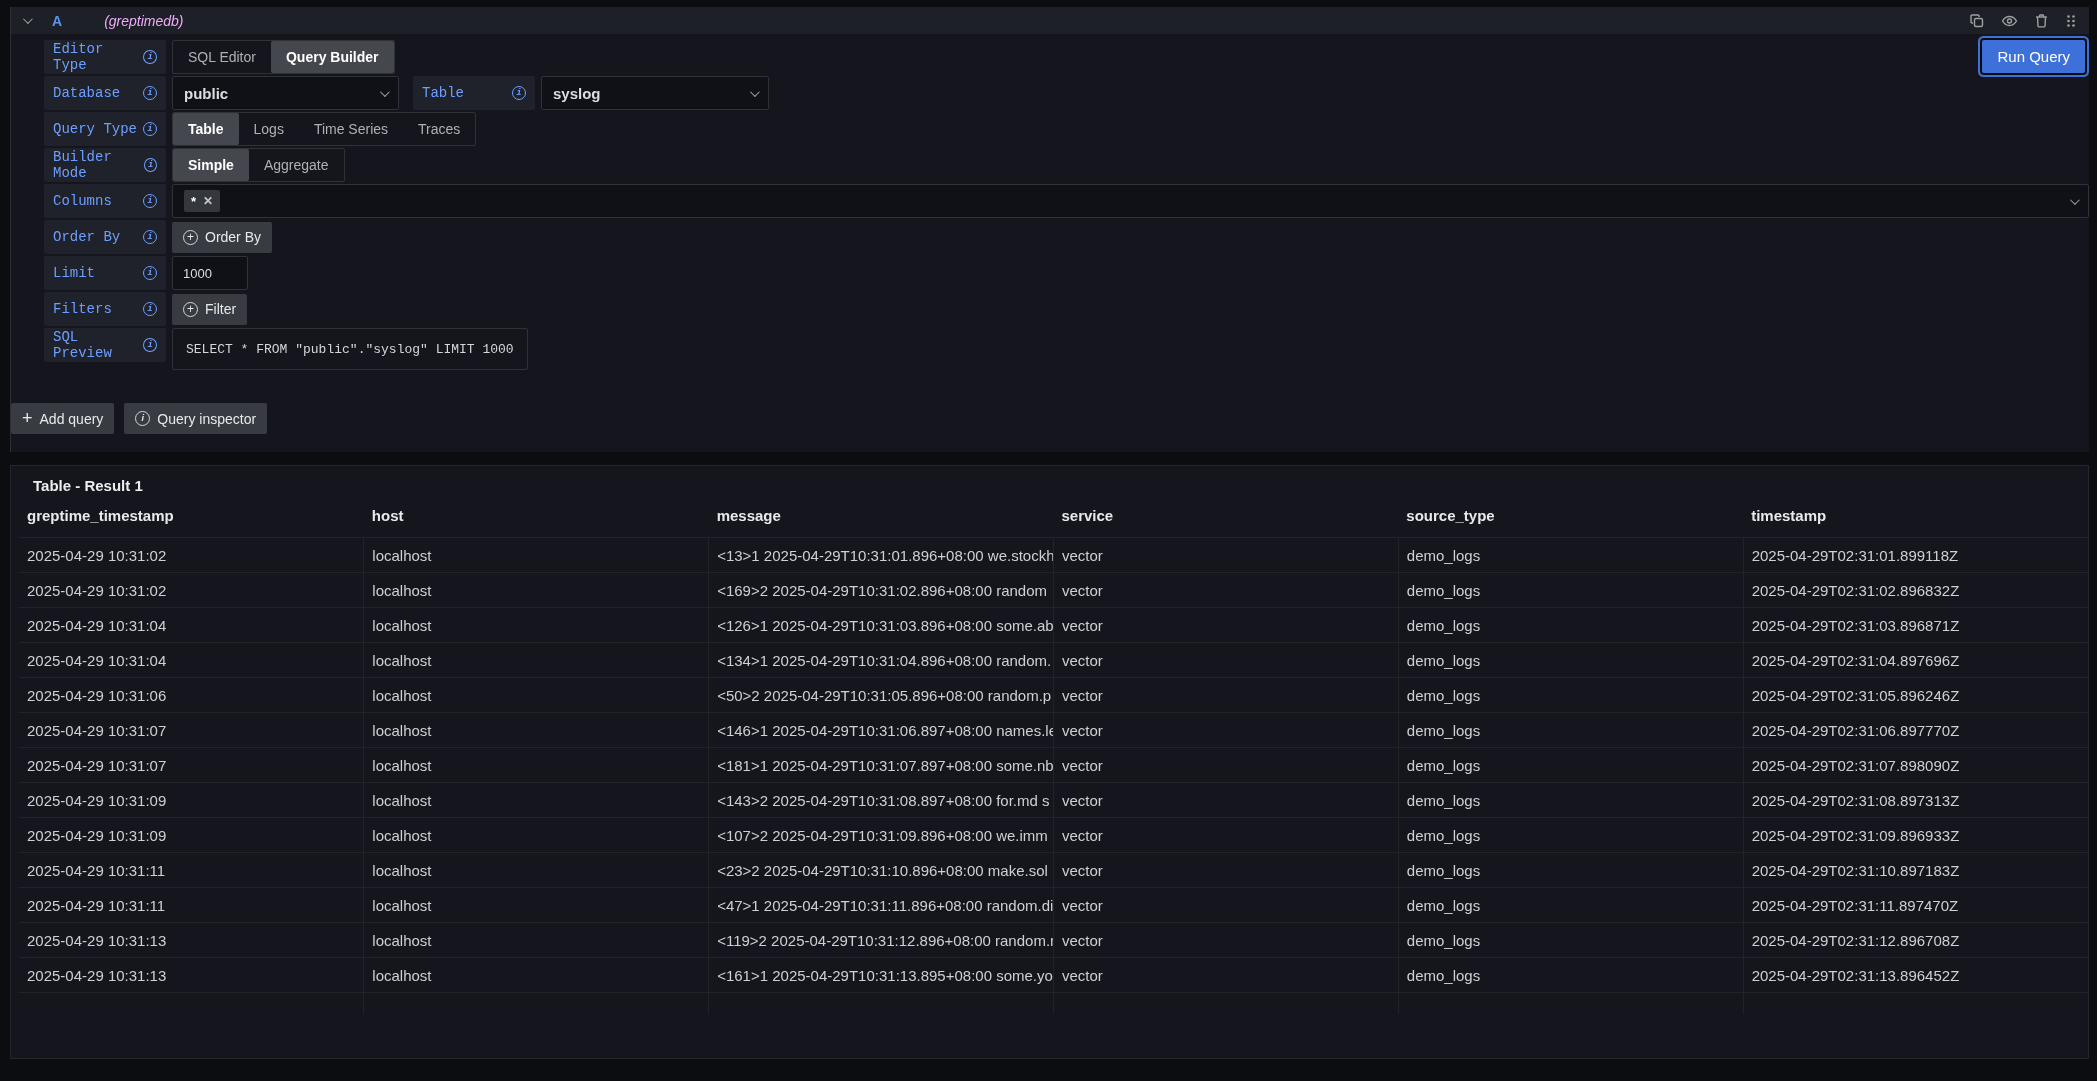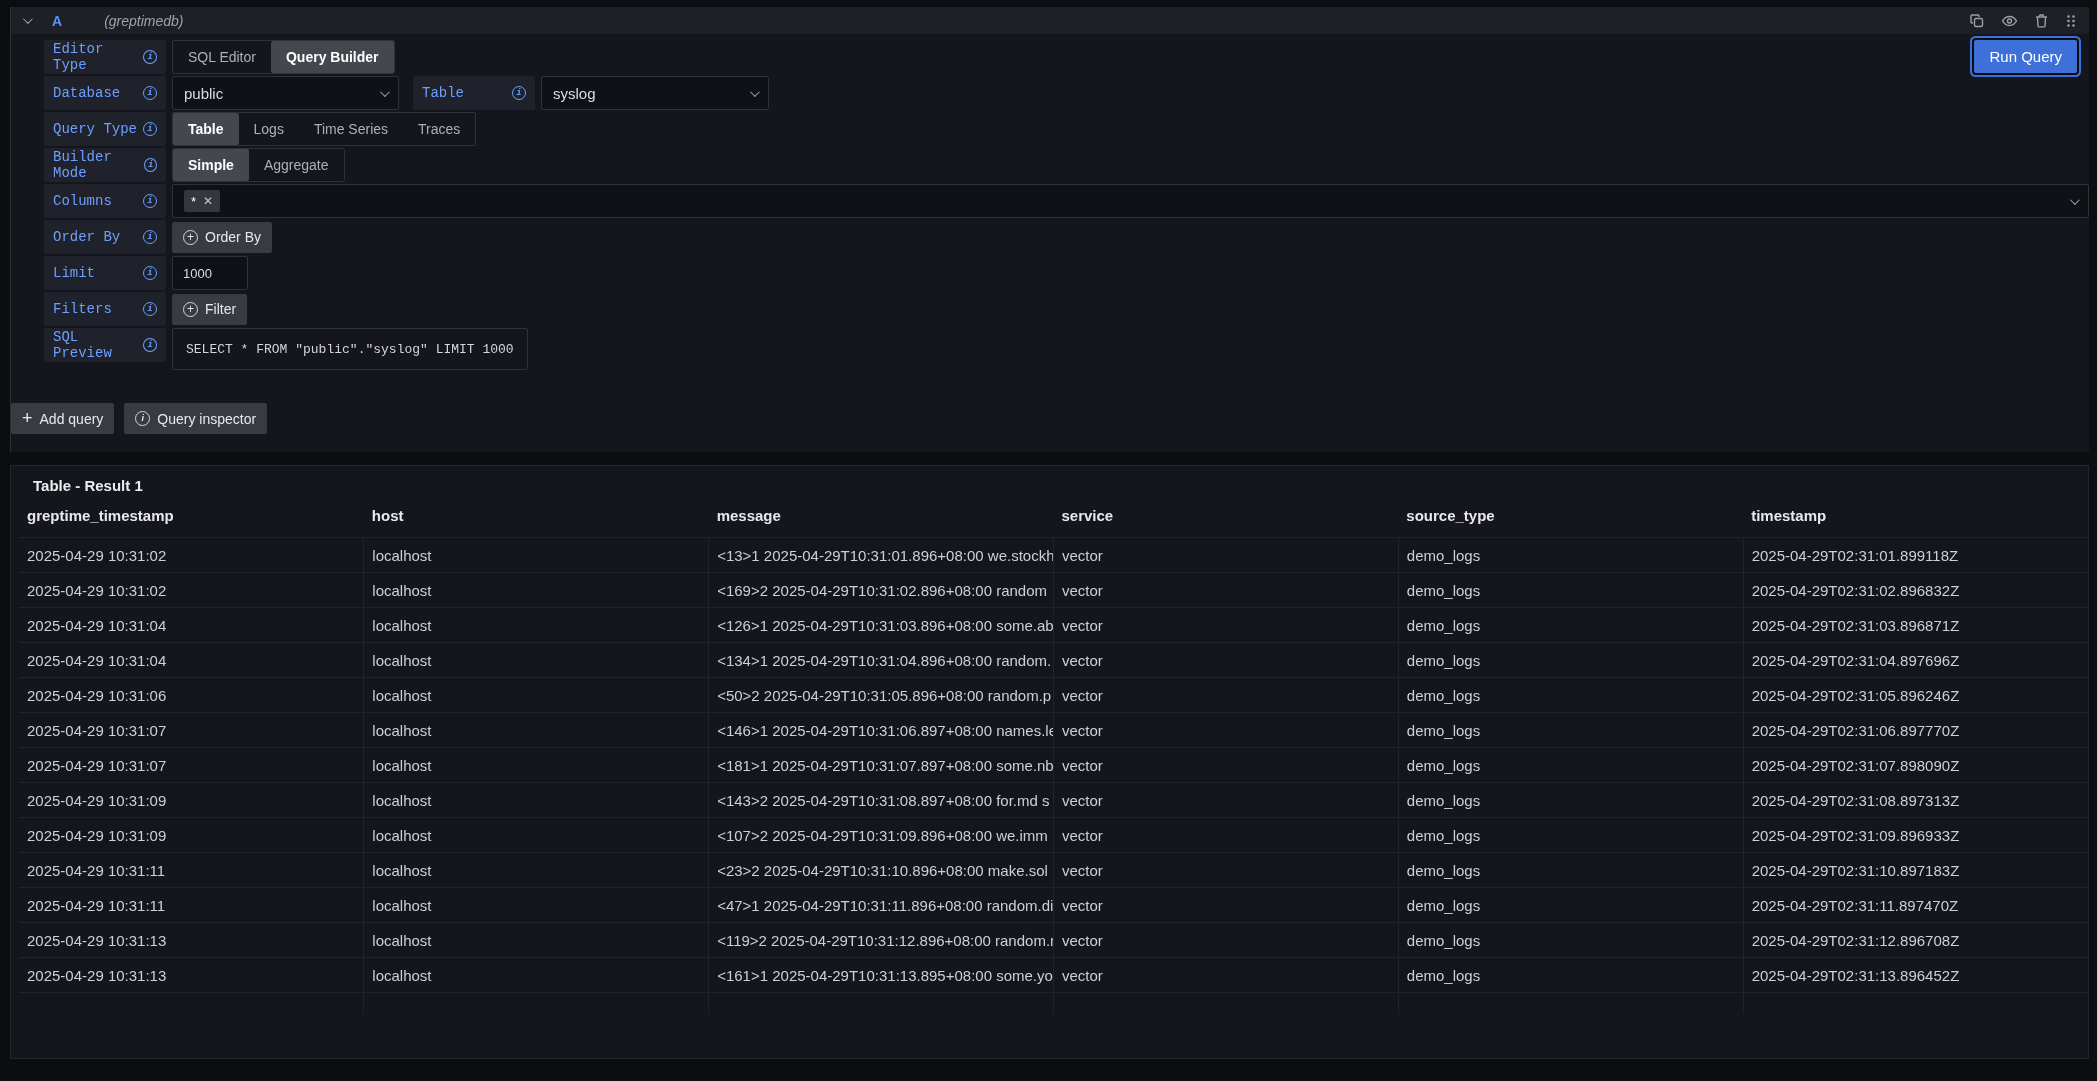--- a/index.html
+++ b/index.html
@@ -14,21 +14,21 @@
 
   
   .query-editor { margin-top:7px; border-left:1px solid #2c2f36; }
   .query-header {
     height:27px; background:#1d2026; display:flex; align-items:center;
     padding:0 12px; gap:14px;
   }
   .chev { width:7px; height:7px; border-right:1.6px solid #9da0a5; border-bottom:1.6px solid #9da0a5; display:inline-block; }
   .chev.down { transform:rotate(45deg) translateY(-2px); }
   .ref-id { color:#5794f2; font-weight:700; font-size:14px; margin-left:8px; }
-  .ds-name { color:#a3a3a3; font-style:italic; font-size:14px; margin-left:28px; }
+  .ds-name { color:#f0abfc; font-style:italic; font-size:14px; margin-left:28px; }
   .hdr-icons { margin-left:auto; display:flex; align-items:center; gap:16px; }
   .hdr-icons svg { display:block; }
 
   .query-body { background:#15161d; padding:6px 0 18px 33px; position:relative; }
 
   .f-row { display:flex; align-items:center; margin-bottom:2px; }
   .f-label {
     width:122px; height:34px; background:#1f222a; border-radius:2px;
     display:flex; align-items:center; padding:0 9px; margin-right:6px;
     color:#6e9fff; font-size:14px; font-weight:500; flex:none;font-family:Liberation Mono, monospace;
@@ -43,21 +43,21 @@
     border:1px solid #2f3237; border-radius:2px; background:#15161d;
   }
   .seg-opt {
     border:none; background:transparent; color:#aeb0b5; font-size:14px;
     padding:0 15px; font-family:inherit; display:flex; align-items:center; cursor:pointer;
   }
   .seg-opt.selected { background:#44474e; color:#ffffff; font-weight:600; border-radius:2px; }
 
   .select {
     height:34px; background:#0f1117; border:1px solid #2f3237; border-radius:2px;
-    display:flex; align-items:center; padding:0 11px; font-size:15px; color:#dcdde0;
+    display:flex; align-items:center; padding:0 11px; font-size:15px; color:#dcdde0;font-weight:bold;
   }
   .select .chev { margin-left:auto; transform:rotate(45deg) translateY(-2px); }
   .w-public { width:227px; }
   .w-syslog { width:228px; }
   .gap14 { width:14px; flex:none; }
   .columns-select { flex:1; margin-right:0; }
   .chip {
     background:#34373d; border-radius:2px; height:22px; padding:0 7px;
     display:flex; align-items:center; gap:7px; color:#fff; font-size:13px;
   }
@@ -86,21 +86,21 @@
     height:42px; border:1px solid #2f3237; border-radius:2px; background:#15161d;
     display:inline-flex; align-items:center; padding:0 13px;
     font-family:"Liberation Mono", monospace; font-size:13px; color:#d5d6d9;
   }
   .sql-row { align-items:flex-start; }
   .sql-row .f-label { margin-top:0;justify-content:flex-end; }
 
   .actions-row { display:flex; gap:10px; margin-top:33px; margin-left:-20px; }
 
   .run-query {
-    position:absolute; top:6px; right:12px; height:33px; padding:0 15px;
+    position:absolute; top:6px; right:4px; height:33px; padding:0 15px;
     background:#3d71d9; color:#fff; border:none; border-radius:2px;
     font-size:15px; font-weight:500; font-family:inherit; cursor:pointer;
     box-shadow:0 0 0 2px #0c0d11, 0 0 0 4px #3d71d9;
   }
 
   
   .panel {
     margin-top:13px; height:594px; background:#15161d;
     border:1px solid #24262c; overflow:hidden;padding-left:8px;
   }

